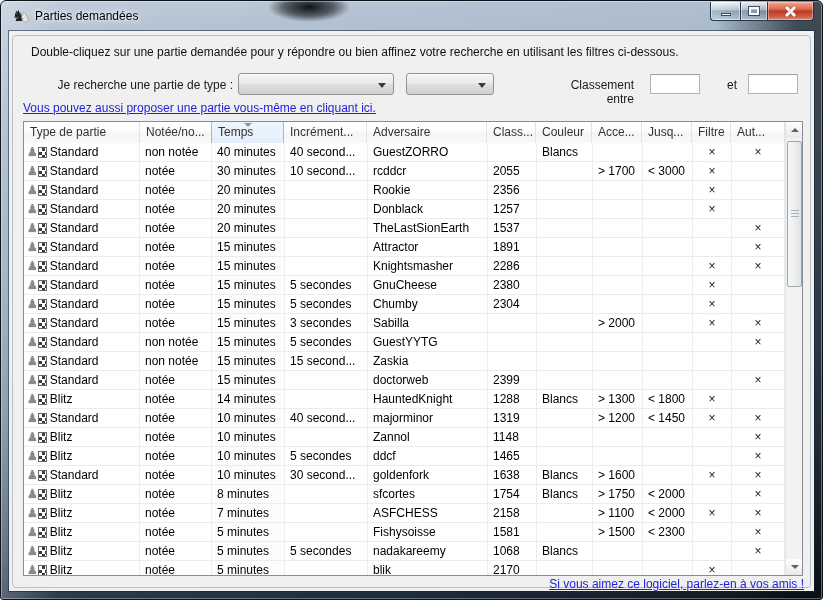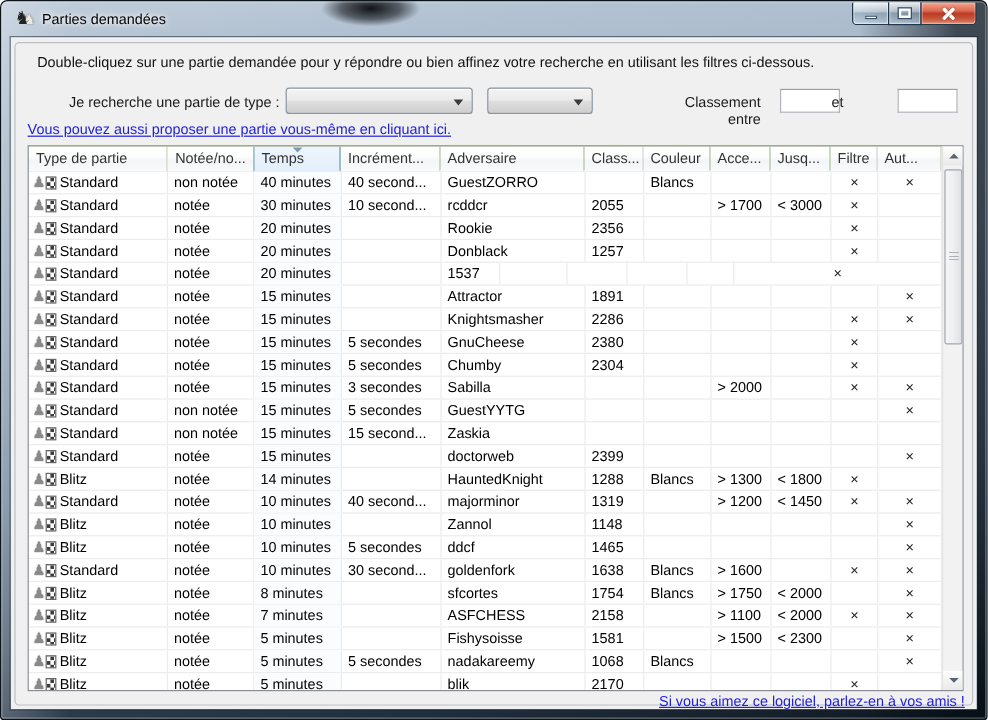--- a/index.html
+++ b/index.html
@@ -69,32 +69,32 @@
     border-left:4px solid transparent; border-right:4px solid transparent; border-top:5px solid #3a3a3a;
   }
   .combo.type{ left:229px; width:156px; }
   .combo.variant{ left:397px; width:88px; }
   .rating-label{ position:absolute; left:540px; top:47px; width:85px; text-align:right; }
   .txtbox{
     position:absolute; top:43px; width:50px; height:20px; border:1px solid #b0b4b8; border-top-color:#999ea3;
     background:#fff; font-family:inherit; font-size:12px; padding:0 4px;
   }
   .txtbox.min{ left:641px; } .txtbox.max{ left:739px; }
-  .and-label{ position:absolute; left:677px; top:47px; width:24px; text-align:center; }
+  .and-label{ position:absolute; left:711px; top:47px; width:24px; text-align:center; }
 
   a.link, .link{ color:#2121dd; text-decoration:underline; cursor:pointer; }
   .propose-link{ position:absolute; left:14px; top:70px; }
   .footer-link{ position:absolute; right:10px; top:546px; }
 
   
   .table{
     position:absolute; left:14px; top:90px; width:780px; height:455px;
     background:#fff; border:1px solid #898c95; overflow:hidden;
   }
-  .thead{ position:absolute; left:0; top:0; right:17px; height:21px; display:flex; background:#4d7c0f; border-bottom:1px solid #e3e6ea; }
+  .thead{ position:absolute; left:0; top:0; right:17px; height:21px; display:flex; background:#0f766e; border-bottom:1px solid #e3e6ea; }
   .th{
     position:relative; height:21px; line-height:20px; padding-left:6px; color:#333;
     background:linear-gradient(180deg,#ffffff 0%, #fcfdfd 40%, #f4f5f7 55%, #f9fafb 100%);
     border-right:1px solid #e2e4e8; white-space:nowrap; overflow:hidden; cursor:default;
   }
   .th.sorted{
     background:linear-gradient(180deg,#eef6fd 0%, #e2eefa 100%);
     border-left:1px solid #94bed9; border-right:1px solid #94bed9; margin-left:-1px;
   }
   .sort-arrow{
@@ -273,20 +273,21 @@
             <div class="td col0">
               <span class="row-icon">
                 <span class="pawn">♟</span>
                 <span class="board"></span>
               </span>
               <span>Standard</span>
             </div>
             <div class="td col1">notée</div>
             <div class="td col2">20 minutes</div>
             <div class="td col3"></div>
+            <div class="td col4">TheLastSionEarth</div>
             <div class="td col5">1537</div>
             <div class="td col6"></div>
             <div class="td col7"></div>
             <div class="td col8"></div>
             <div class="td col9 center"></div>
             <div class="td col10 center">×</div>
           </div>
           <div class="tr">
             <div class="td col0">
               <span class="row-icon">

